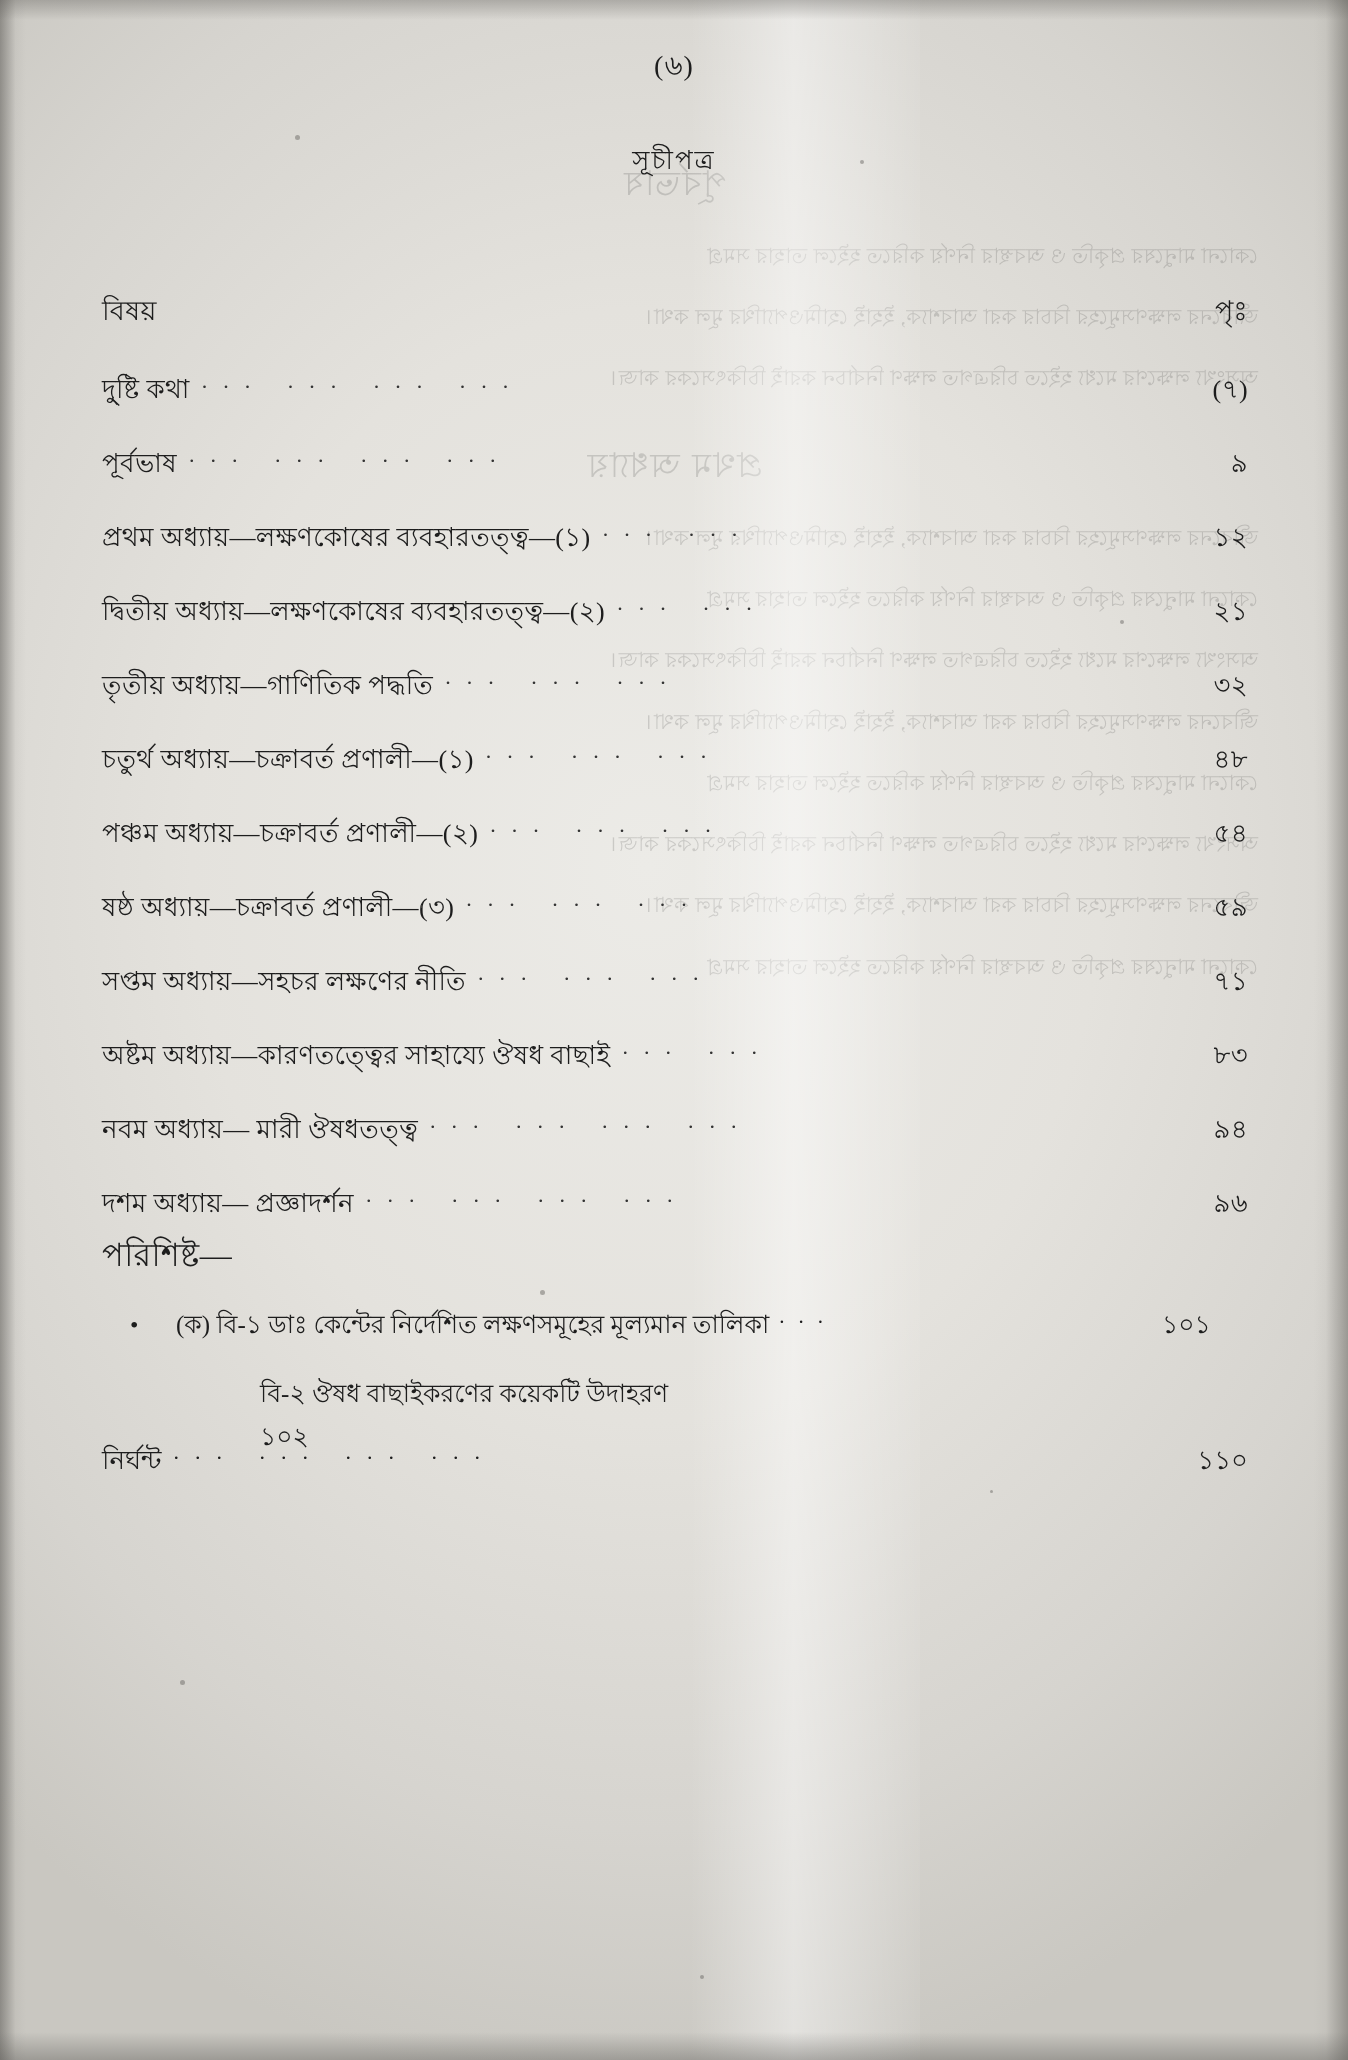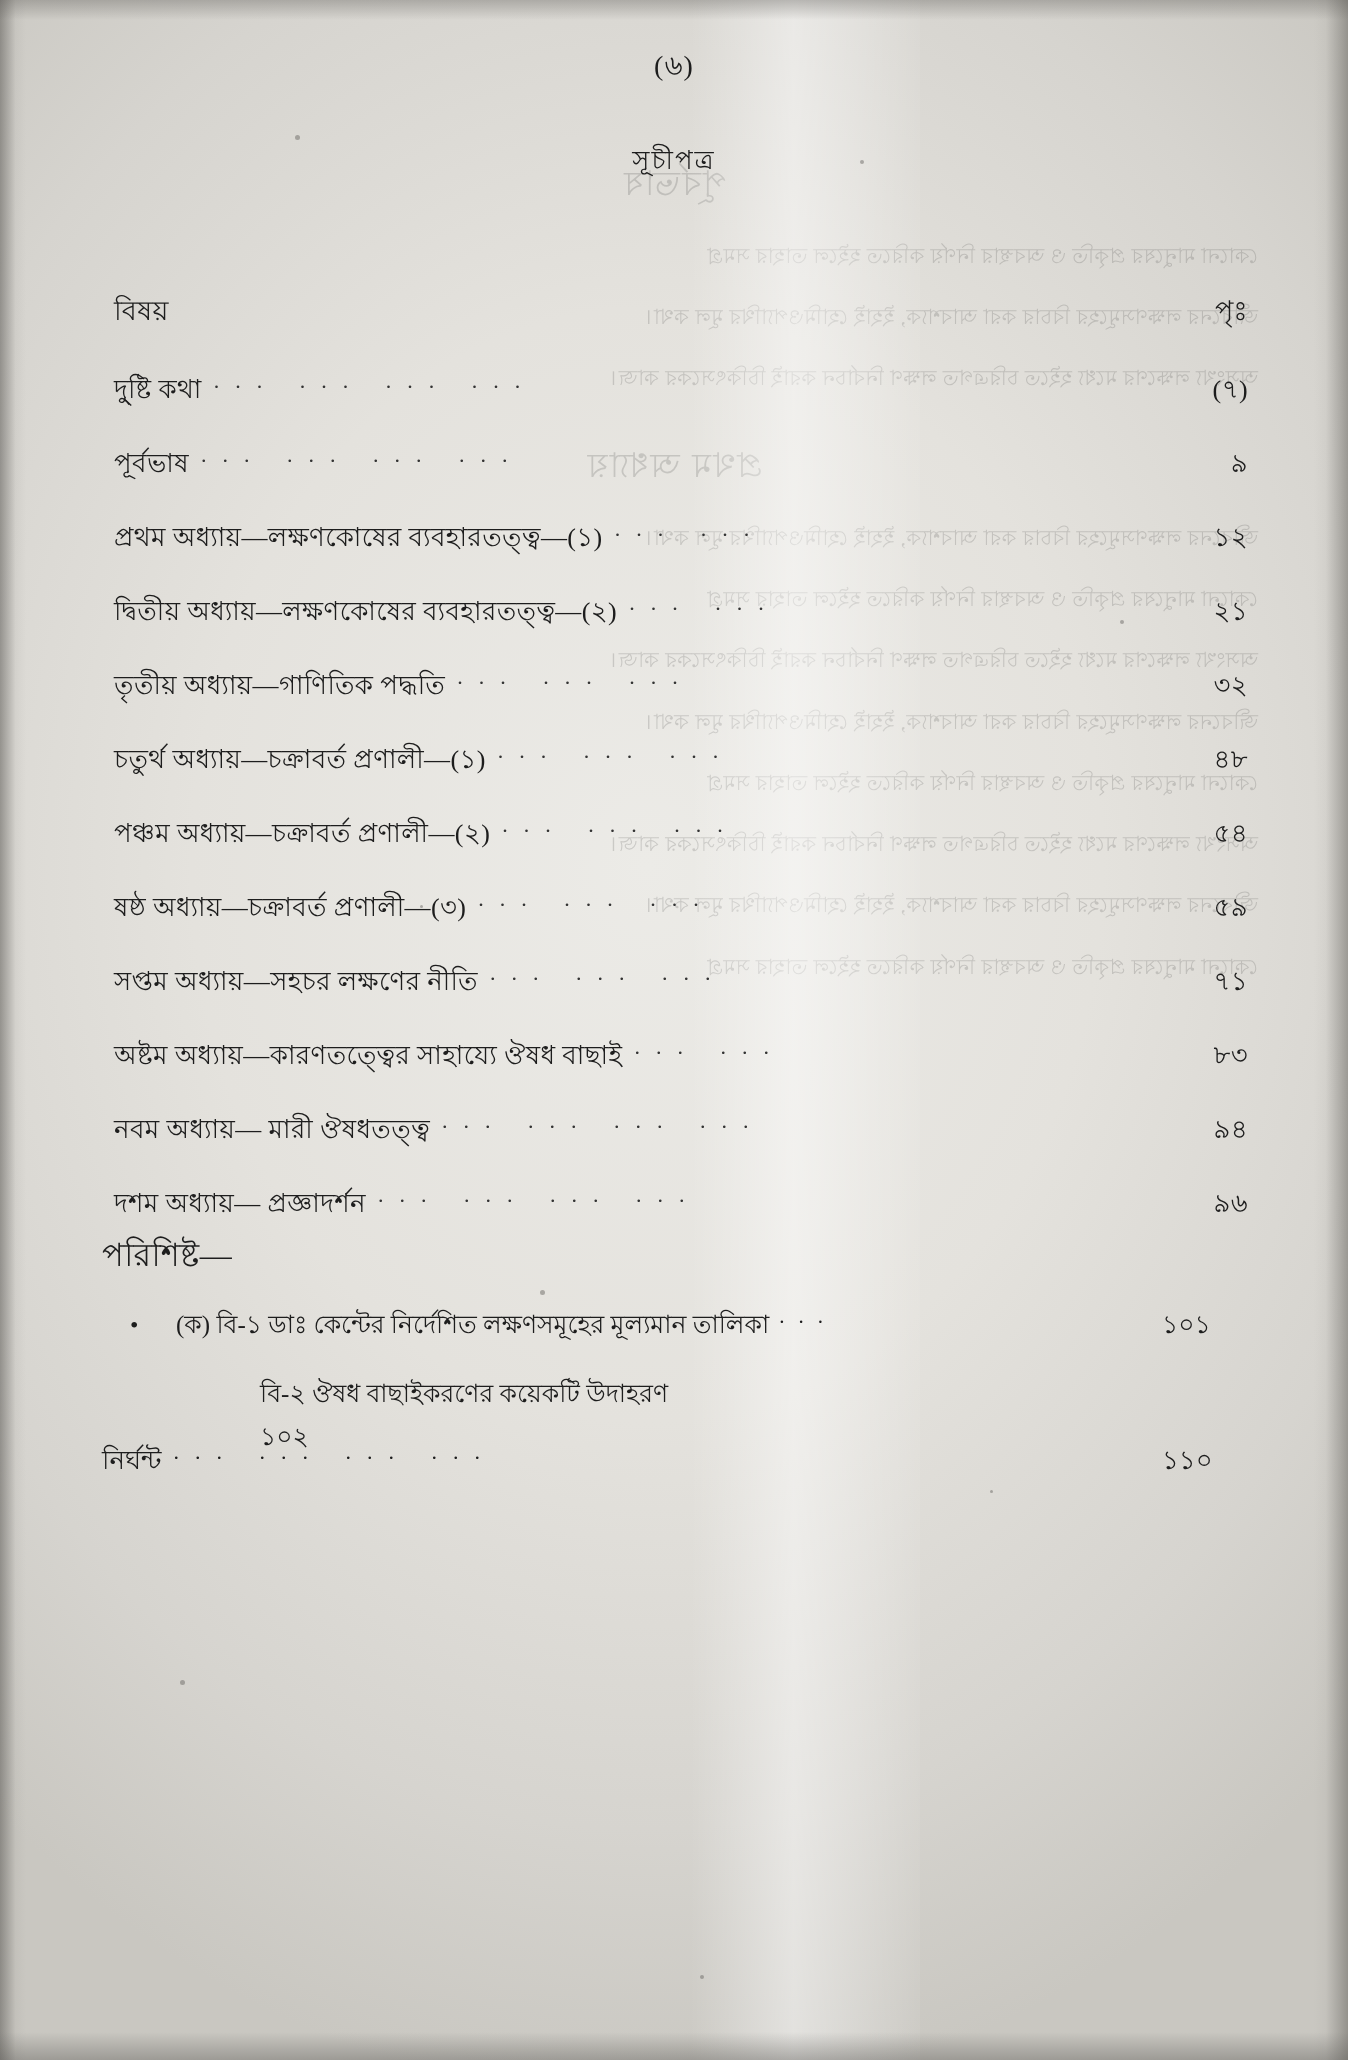--- a/index.html
+++ b/index.html
@@ -104,21 +104,20 @@
   }
   .row {
     display: flex;
     align-items: baseline;
     margin-bottom: 30px;
     font-size: 26px;
     letter-spacing: 0.4px;
   }
   .row .label {
     white-space: nowrap;
-    margin-left: 12px;
   }
   .row .leaders {
     flex: 1;
     margin: 0 12px;
     position: relative;
     height: 1em;
     overflow: hidden;
   }
   .row .leaders span {
     position: absolute;
@@ -178,21 +177,21 @@
     left: 102px;
     right: 100px;
     top: 1440px;
     display: flex;
     align-items: baseline;
     font-size: 26px;
   }
   .final-row .label { white-space: nowrap; }
   .final-row .leaders { flex: 1; margin: 0 12px; position: relative; height: 1em; overflow: hidden; }
   .final-row .leaders span { position: absolute; bottom: 0.18em; white-space: nowrap; letter-spacing: 16px; font-size: 22px; }
-  .final-row .pageno { width: 86px; }
+  .final-row .pageno { width: 86px; text-align: right; }
 
   
   .speck {
     position: absolute;
     background: #6b6a66;
     border-radius: 50%;
     opacity: 0.5;
     pointer-events: none;
   }
 </style>

